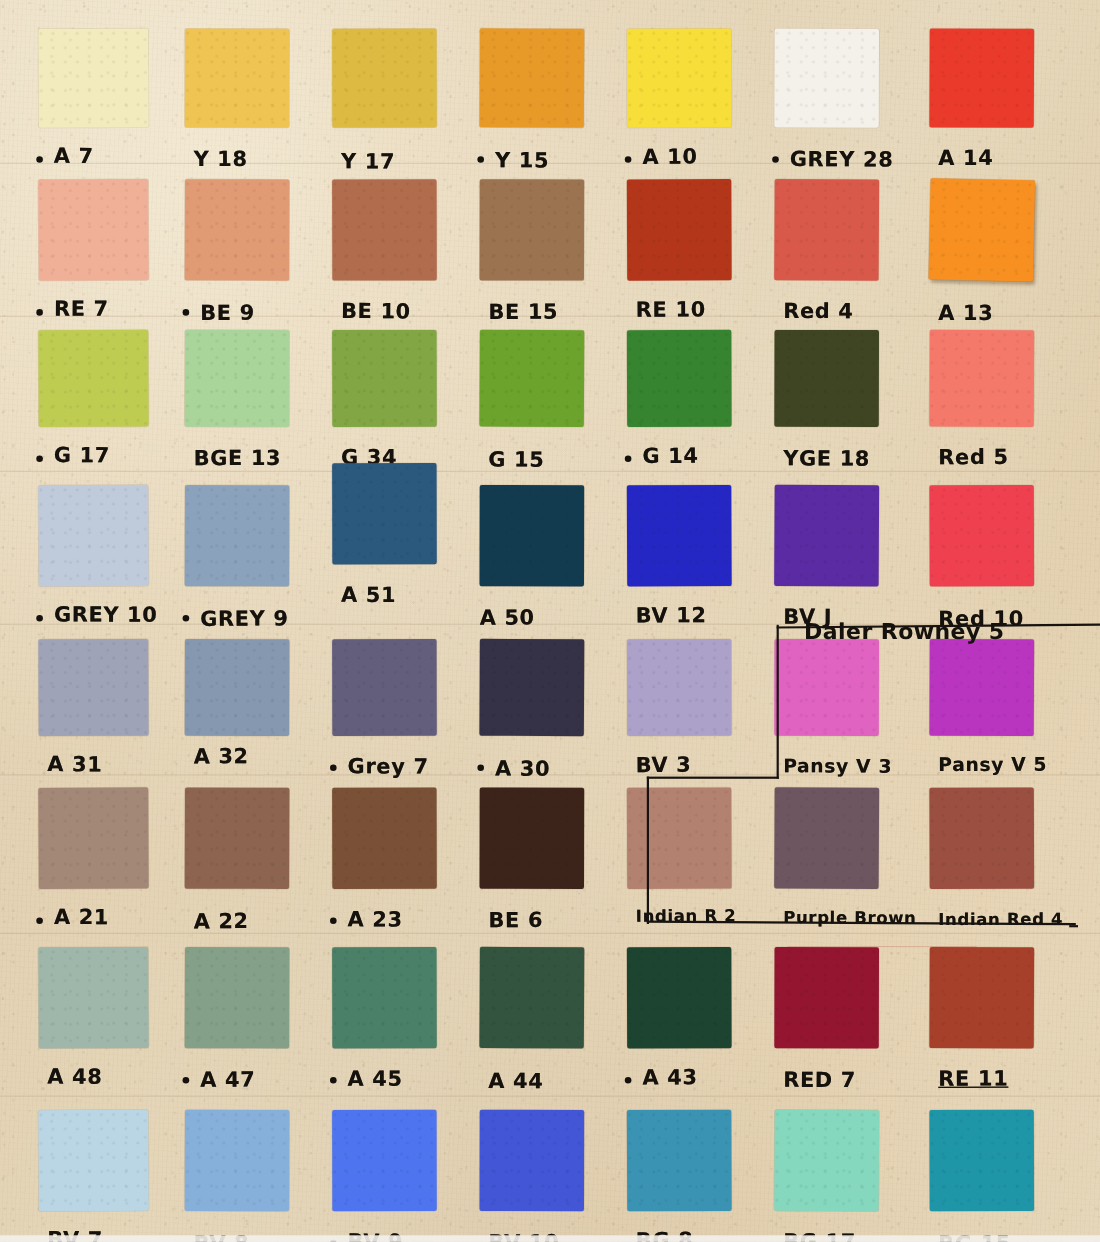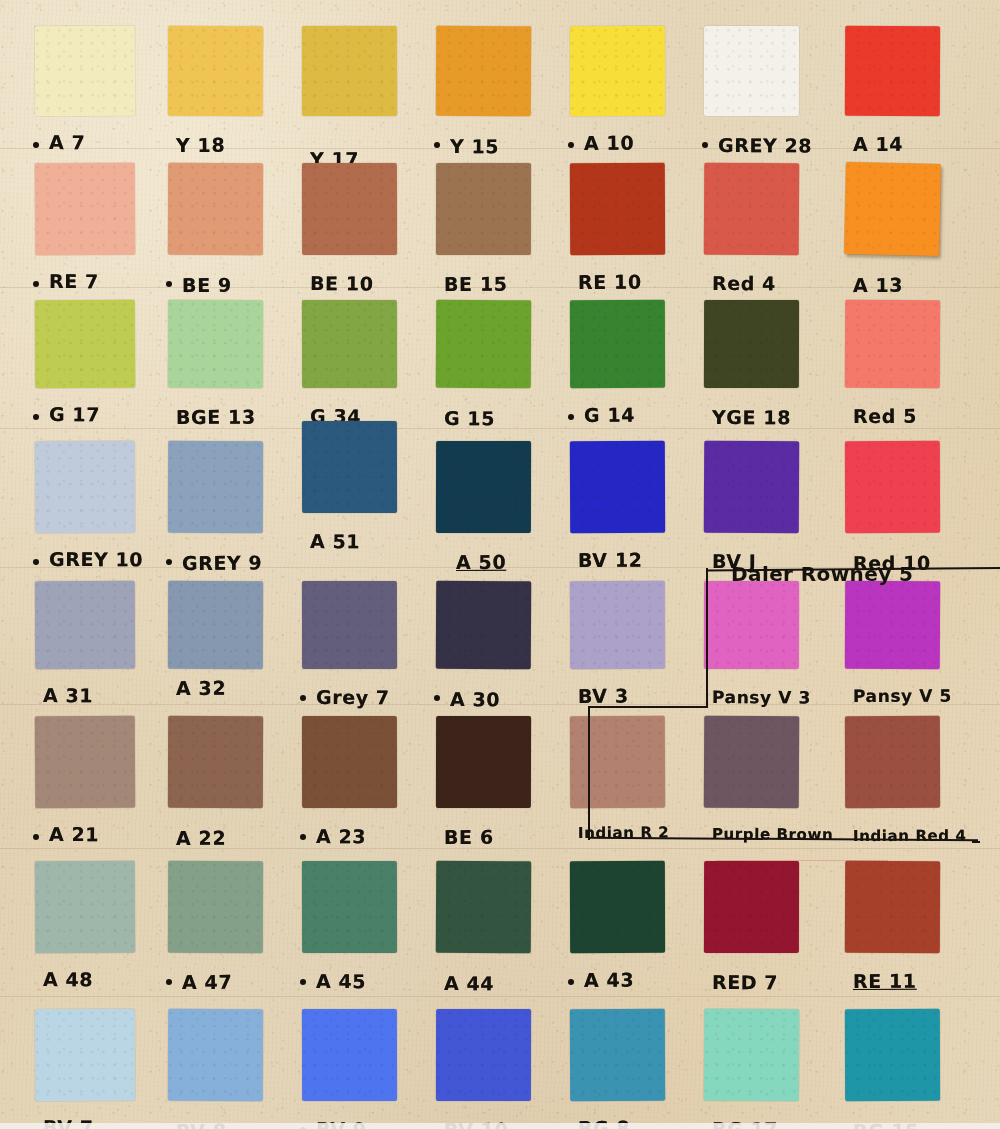--- a/index.html
+++ b/index.html
@@ -107,21 +107,21 @@
         <div class="swatch" title="A 7" style="width: 100px; height: 90px; background: rgb(242, 235, 190); transform: rotate(-0.24deg);"></div>
         <span class="dot" style="left: -2px; top: 116px;"></span>
         <span class="label" style="left: 14px; top: 105px; transform: rotate(0.5deg);">A 7</span>
       </div>
       <div class="swatch-cell" style="left: 168px; top: 26px; width: 95px; height: 136px;">
         <div class="swatch" title="Y 18" style="width: 95px; height: 90px; background: rgb(240, 196, 82); transform: rotate(0.18deg);"></div>
         <span class="label" style="left: 8px; top: 108px; transform: rotate(-0.3deg);">Y 18</span>
       </div>
       <div class="swatch-cell" style="left: 302px; top: 26px; width: 95px; height: 136px;">
         <div class="swatch" title="Y 17" style="width: 95px; height: 90px; background: rgb(221, 187, 66); transform: rotate(-0.12deg);"></div>
-        <span class="label" style="left: 8px; top: 122px; transform: rotate(0.2deg);">Y 17</span>
+        <span class="label" style="left: 8px; top: 110px; transform: rotate(0.2deg);">Y 17</span>
       </div>
       <div class="swatch-cell" style="left: 436px; top: 26px; width: 95px; height: 136px;">
         <div class="swatch" title="Y 15" style="width: 95px; height: 90px; background: rgb(231, 154, 40); transform: rotate(0.3deg);"></div>
         <span class="dot" style="left: -2px; top: 116px;"></span>
         <span class="label" style="left: 14px; top: 109px; transform: rotate(0.4deg);">Y 15</span>
       </div>
       <div class="swatch-cell" style="left: 570px; top: 26px; width: 95px; height: 136px;">
         <div class="swatch" title="A 10" style="width: 95px; height: 90px; background: rgb(247, 222, 56); transform: rotate(-0.18deg);"></div>
         <span class="dot" style="left: -2px; top: 116px;"></span>
         <span class="label" style="left: 14px; top: 106px; transform: rotate(-0.5deg);">A 10</span>
@@ -204,21 +204,21 @@
         <div class="swatch" title="GREY 9" style="width: 95px; height: 92px; background: rgb(139, 162, 189); transform: rotate(0.18deg);"></div>
         <span class="dot" style="left: -2px; top: 118px;"></span>
         <span class="label" style="left: 14px; top: 111px; transform: rotate(-0.4deg);">GREY 9</span>
       </div>
       <div class="swatch-cell" style="left: 302px; top: 421px; width: 95px; height: 138px;">
         <div class="swatch" title="A 51" style="width: 95px; height: 92px; background: rgb(43, 88, 125); transform: rotate(-0.12deg);"></div>
         <span class="label" style="left: 8px; top: 109px; transform: rotate(0.5deg);">A 51</span>
       </div>
       <div class="swatch-cell" style="left: 436px; top: 441px; width: 95px; height: 138px;">
         <div class="swatch" title="A 50" style="width: 95px; height: 92px; background: rgb(19, 59, 80); transform: rotate(0.12deg);"></div>
-        <span class="label" style="left: 20px; top: 110px; transform: rotate(-0.3deg); text-decoration: underline;">A 50</span>
+        <span class="label" style="left: 0; top: 110px; transform: rotate(-0.3deg);">A 50</span>
       </div>
       <div class="swatch-cell" style="left: 570px; top: 441px; width: 95px; height: 138px;">
         <div class="swatch" title="BV 12" style="width: 95px; height: 92px; background: rgb(37, 39, 196); transform: rotate(-0.24deg);"></div>
         <span class="label" style="left: 8px; top: 108px; transform: rotate(-0.4deg);">BV 12</span>
       </div>
       <div class="swatch-cell" style="left: 704px; top: 441px; width: 95px; height: 138px;">
         <div class="swatch" title="BV J" style="width: 95px; height: 92px; background: rgb(90, 43, 163); transform: rotate(0.3deg);"></div>
         <span class="label" style="left: 8px; top: 109px; transform: rotate(0.3deg);">BV J</span>
       </div>
       <div class="swatch-cell" style="left: 845px; top: 441px; width: 95px; height: 138px;">

